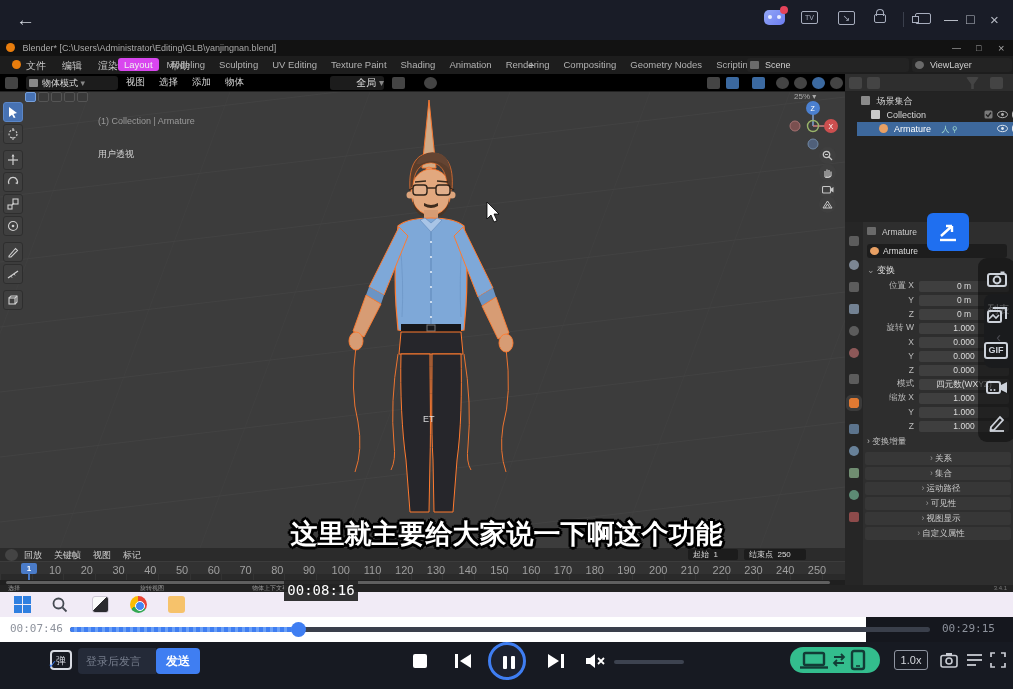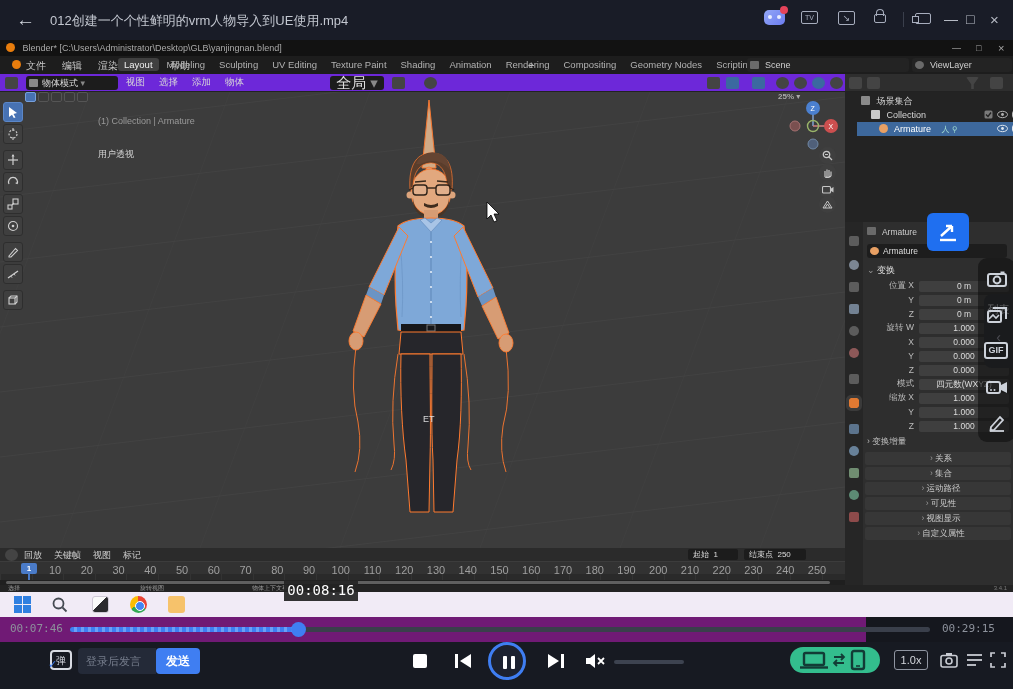--- a/index.html
+++ b/index.html
@@ -27,31 +27,31 @@
   .winbtn{top:11px;font-size:14px;color:#b6bac4;}
 
   
   .b-title{left:0;top:40px;width:1013px;height:16px;background:#121212;color:#a9a9a9;font-size:9px;line-height:16px;}
   .blogo{display:inline-block;width:9px;height:9px;border-radius:50%;background:#e87d0d;vertical-align:-1px;margin:0 5px 0 6px;}
   .b-menubar{left:0;top:56px;width:1013px;height:18px;background:#1d1d1d;color:#c6c6c6;font-size:10px;}
   .bmenus{left:24px;top:2px;display:flex;gap:12px;}
   .bmenus span{padding:1px 2px;}
   .ws-tabs{left:118px;top:2px;display:flex;gap:2px;}
   .ws-tabs span{padding:1px 6px;color:#b2b2b2;font-size:9.5px;border-radius:3px;}
-  .ws-tabs span:first-child{background:#404040;color:#f0f0f0;}
+  .ws-tabs span:first-child{background:#d946ef;color:#f0f0f0;}
   .ws-add{left:528px;top:3px;color:#bbb;font-size:11px;}
   .scenebox{left:747px;top:58px;width:162px;height:14px;background:#232323;border-radius:3px;color:#cfcfcf;font-size:9px;line-height:14px;padding-left:18px;}
   .vlbox{left:912px;top:58px;width:100px;height:14px;background:#232323;border-radius:3px;color:#cfcfcf;font-size:9px;line-height:14px;padding-left:18px;}
   .fldico{position:absolute;left:3px;top:3px;width:9px;height:8px;background:#6a6a6a;border-radius:1px;}
 
   
-  .b-tool{left:0;top:74px;width:845px;height:18px;background:#6d28d9;border-bottom:1px solid #222;color:#d8d8d8;font-size:10px;}
+  .b-tool{left:0;top:74px;width:845px;height:18px;background:#000000;border-bottom:1px solid #222;color:#d8d8d8;font-size:10px;}
   .modebox{left:26px;top:2px;width:92px;height:14px;background:#1c1c1c;border-radius:3px;line-height:14px;padding-left:16px;font-size:9px;color:#ddd;}
   .tmenus{left:126px;top:2px;display:flex;gap:14px;font-size:9.5px;}
-  .orientbox{left:330px;top:2px;width:54px;height:14px;background:#1c1c1c;border-radius:3px;line-height:14px;text-align:center;font-size:15px;color:#ddd;}
+  .orientbox{left:330px;top:2px;width:54px;height:14px;background:#1c1c1c;border-radius:3px;line-height:14px;text-align:right;font-size:10px;color:#ddd;}
   .hdrico{top:3px;width:13px;height:12px;background:#444;border-radius:2px;}
   .hdrico.blue{background:#3b69a0;}
   .hdrico.circ{border-radius:50%;}
 
   
   .o-head{left:845px;top:74px;width:168px;height:18px;background:#2e2e2e;border-bottom:1px solid #222;}
   .outliner{left:845px;top:92px;width:168px;height:130px;background:#232323;color:#d5d5d5;font-size:9px;}
   .orow{position:absolute;left:12px;width:168px;height:14px;line-height:14px;}
   .orow .oic{display:inline-block;width:9px;height:9px;background:#8a8a8a;border-radius:1px;vertical-align:-1px;margin:0 4px;}
   .orow.sel{background:#3d689c;color:#fff;}
@@ -107,21 +107,21 @@
 
   
   .taskbar{left:0;top:592px;width:1013px;height:25px;background:#f1ebf6;}
   .winico{left:14px;top:4px;width:17px;height:17px;display:grid;grid-template-columns:8px 8px;grid-gap:1px;}
   .winico i{background:#2f7fe0;}
   .appico{top:4px;width:17px;height:17px;border-radius:3px;}
   .chrome{background:conic-gradient(#ea4335 0 120deg,#34a853 0 240deg,#fbbc05 0 360deg);border-radius:50%;position:relative;}
   .chrome:after{content:"";position:absolute;left:4.5px;top:4.5px;width:8px;height:8px;background:#4285f4;border:1.5px solid #fff;border-radius:50%;}
 
   
-  .progrow{left:0;top:617px;width:866px;height:25px;background:#701a75;}
+  .progrow{left:0;top:617px;width:866px;height:25px;background:#ffffff;}
   .ptime{top:5px;font-size:11px;color:#8d929c;}
   .ptrack{left:70px;top:10px;width:860px;height:5px;background:#3a3f4b;border-radius:3px;}
   .pfill{position:absolute;left:0;top:0;height:5px;width:229px;border-radius:3px;background:repeating-linear-gradient(90deg,#3f7ef2 0 4px,#6ba0f6 4px 7px);}
   .phandle{position:absolute;left:221px;top:-5px;width:15px;height:15px;border-radius:50%;background:#3f7ef2;}
 
   
   .ctrlrow{left:0;top:642px;width:1013px;height:47px;background:#171a22;}
   .danmu{left:50px;top:8px;width:22px;height:20px;border:2px solid #d8dbe2;border-radius:4px;color:#d8dbe2;font-size:10px;text-align:center;line-height:17px;}
   .danmu b{position:absolute;left:-4px;bottom:-5px;color:#3f7ef2;font-size:11px;}
   .chat-input{position:absolute;left:78px;top:6px;width:78px;height:26px;background:#242a38;border:none;border-radius:4px 0 0 4px;color:#cfd3da;font-size:11px;padding:0 8px;outline:none;}
@@ -147,41 +147,40 @@
 
   svg{display:block;}
 </style>
 </head>
 <body>
 
 <div class="stage">
 
   <div class="a titlebar">
     <div class="a back">←</div>
-    <div class="a vtitle">012创建一个个性鲜明的vrm人物导入到UE使用.mp4</div>
     <div class="a gamepad">
         <i></i>
         <i></i>
         <span class="reddot"></span>
       </div>
     <div class="a tvbox">TV</div>
     <div class="a castbox">↘</div>
     <div class="a lockb"></div>
     <div class="a sep"></div>
     <div class="a pinb"></div>
     <div class="a winbtn" style="left:944px;">—</div>
     <div class="a winbtn" style="left:966px;">□</div>
     <div class="a winbtn" style="left:990px;font-size:15px;">×</div>
   </div>
 
   <div class="a" style="left:0;top:40px;width:1013px;height:552px;">
 
     <div class="a b-title" style="top:0;">
       <span class="blogo"></span>
-      <span>Blender* [C:\Users\Administrator\Desktop\GLB\yanjingnan.blend]</span>
+      <span>Blender* [C:\Users\Administrator\Editing\GLB\yanjingnan.blend]</span>
       <span class="a" style="left:952px;top:0;">—</span>
       <span class="a" style="left:976px;top:0;">□</span>
       <span class="a" style="left:998px;top:0;font-size:11px;">×</span>
     </div>
 
     <div class="a b-menubar" style="top:16px;left:0;">
       <span class="blogo a" style="left:6px;top:4px;"></span>
       <div class="a bmenus">
           <span>文件</span>
           <span>编辑</span>
@@ -470,21 +469,21 @@
           <circle cx="813" cy="34" r="5.5" fill="none" stroke="#9ab56a" stroke-width="1.4"></circle>
         </g>
 
         <g>
           <polygon points="487,110 487,127 491,123 494,130 497,128.6 494,122 499,122" fill="#fff" stroke="#000" stroke-width="0.8"></polygon>
         </g>
       </svg>
 
       <div class="a vplabel" style="left:98px;top:12px;margin-top:44px;">用户透视</div>
       <div class="a vplabel" style="left:98px;top:24px;color:#9a9a9a;">(1) Collection | Armature</div>
-      <div class="a" style="left:778px;top:0px;font-size:8px;color:#aaa;font-weight:bold;"><span>25%</span> ▾</div>
+      <div class="a" style="left:794px;top:0px;font-size:8px;color:#aaa;"><span>25%</span> ▾</div>
 
       <div class="minirow">
           <i></i>
           <i></i>
           <i></i>
           <i></i>
           <i></i>
         </div>
 
       <div class="toolcol">
@@ -620,20 +619,21 @@
     </div>
 
     <div class="a statusbar" style="top:545px;">
       <span class="a" style="left:8px;">选择</span>
       <span class="a" style="left:140px;">旋转视图</span>
       <span class="a" style="left:252px;">物体上下文菜单</span>
       <span class="a" style="right:6px;color:#777;">3.4.1</span>
     </div>
   </div>
 
+  <div class="a subtitle">这里就主要给大家说一下啊这个功能</div>
 
   <div class="a stamp mono">00:08:16</div>
 
   <div class="a recbtn">
     <svg width="26" height="24">
         <path d="M6,16 L17,6 M17,6 h-6 M17,6 v6" stroke="#fff" stroke-width="2.4" fill="none"></path>
         <line x1="5" y1="20" x2="21" y2="20" stroke="#fff" stroke-width="2.4"></line>
       </svg>
   </div>
   <div class="a recbar">

